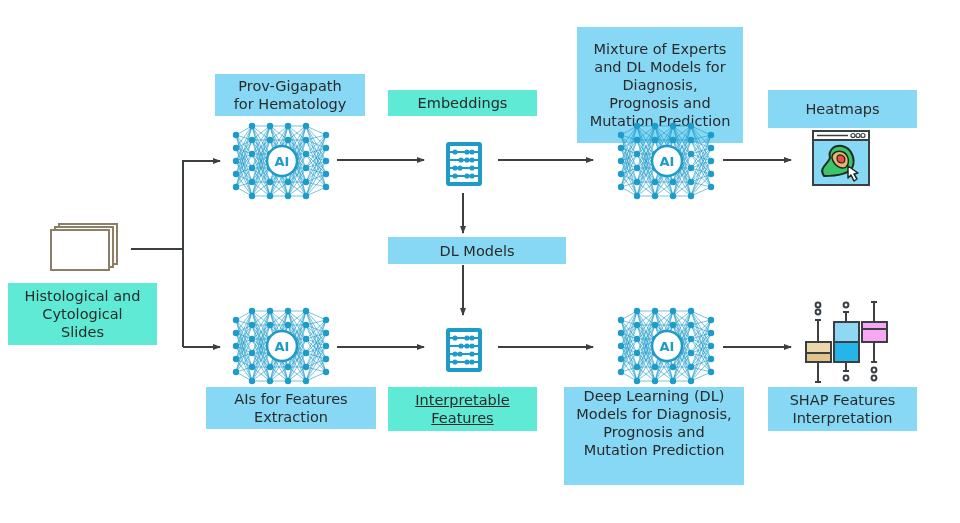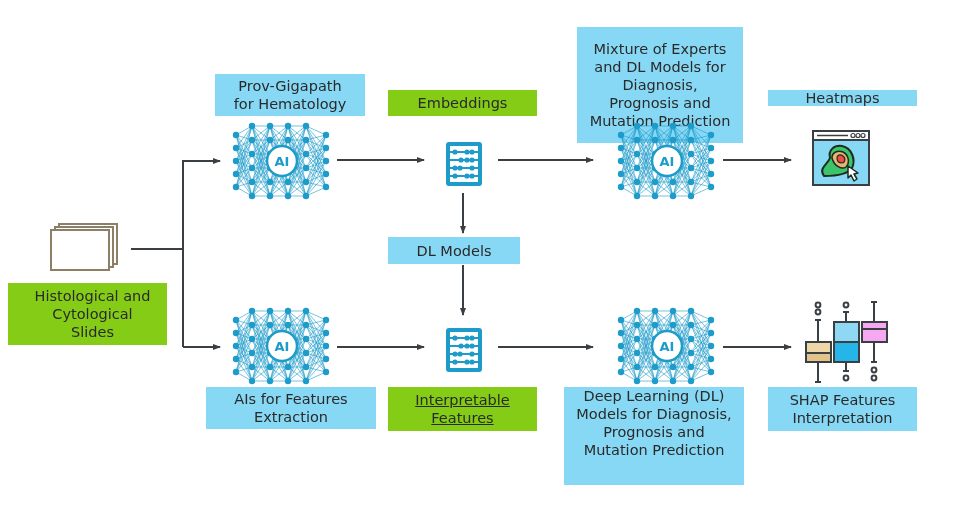--- a/index.html
+++ b/index.html
@@ -1,21 +1,21 @@
 <!DOCTYPE html>
 <html><head>
 <meta charset="utf-8">
 <style>
   html, body { margin: 0; padding: 0; background: #ffffff; }
   body { width: 960px; height: 523px; position: relative; overflow: hidden;
          font-family: "DejaVu Sans", sans-serif; color: #2a2a2a; }
   .lbl { position: absolute; display: flex; align-items: center; justify-content: center;
          text-align: center; font-size: 14.5px; line-height: 18px; white-space: pre-line; }
   .blue { background: #87d8f5; }
-  .pink { background: #84cc16; }
+  .pink { background: #5eead4; }
   svg.canvas { position: absolute; left: 0; top: 0; }
   .icon { position: absolute; }
 </style>
 </head>
 <body>
 
 <svg class="canvas" width="960" height="523">
   <defs>
     <marker id="ah" markerWidth="8" markerHeight="8" refX="7" refY="4" orient="auto" markerUnits="userSpaceOnUse">
       <path d="M0,1 L8,4 L0,7 Z" fill="#3a3f44"></path>
@@ -36,45 +36,45 @@
     <line x1="723" y1="347" x2="791" y2="347" marker-end="url(#ah)"></line>
   </g>
 </svg>
 
 <svg class="icon" style="left:50px;top:222px" width="70" height="50">
   <rect x="9" y="2" width="58" height="40" fill="#fff" stroke="#8c7f66" stroke-width="2"></rect>
   <rect x="5" y="5" width="58" height="40" fill="#fff" stroke="#8c7f66" stroke-width="2"></rect>
   <rect x="1" y="8" width="58" height="40" fill="#fff" stroke="#8c7f66" stroke-width="2"></rect>
 </svg>
 
-<div class="lbl pink" style="left:8px;top:283px;width:149px;height:62px;padding-left:10px;">Histological and
+<div class="lbl pink" style="left:8px;top:283px;width:149px;height:62px;">Histological and
 Cytological
 Slides</div>
 
 <div class="lbl blue" style="left:206px;top:74px;width:150px;height:42px;margin-left:9px;">Prov-Gigapath
 for Hematology</div>
 <div class="lbl blue" style="left:206px;top:387px;width:170px;height:42px;">AIs for Features
 Extraction</div>
 
 <div class="lbl pink" style="left:388px;top:90px;width:149px;height:26px;">Embeddings</div>
-<div class="lbl blue" style="left:388px;top:237px;width:132px;height:27px;">DL Models</div>
+<div class="lbl blue" style="left:388px;top:237px;width:178px;height:27px;">DL Models</div>
 <div class="lbl pink" style="left:388px;top:387px;width:149px;height:44px;text-decoration:underline;">Interpretable
 Features</div>
 
 <div class="lbl blue" style="left:577px;top:20px;width:166px;height:116px;margin-top:7px;">Mixture of Experts
 and DL Models for
 Diagnosis,
 Prognosis and
 Mutation Prediction</div>
 <div class="lbl blue" style="left:564px;top:387px;width:180px;height:98px;align-items:flex-start;box-sizing:border-box;">Deep Learning (DL)
 Models for Diagnosis,
 Prognosis and
 Mutation Prediction</div>
 
-<div class="lbl blue" style="left:768px;top:90px;width:149px;height:16px;">Heatmaps</div>
+<div class="lbl blue" style="left:768px;top:90px;width:149px;height:38px;">Heatmaps</div>
 <div class="lbl blue" style="left:768px;top:387px;width:149px;height:44px;">SHAP Features
 Interpretation</div>
 
 <svg class="icon nn" style="left:228px;top:122px" width="108" height="78">
     <line x1="8" y1="13" x2="24" y2="4" stroke="#1d9bc9" stroke-width="0.8" opacity="0.75"></line>
     <line x1="8" y1="13" x2="24" y2="18" stroke="#1d9bc9" stroke-width="0.8" opacity="0.75"></line>
     <line x1="8" y1="13" x2="24" y2="32" stroke="#1d9bc9" stroke-width="0.8" opacity="0.75"></line>
     <line x1="8" y1="13" x2="24" y2="46" stroke="#1d9bc9" stroke-width="0.8" opacity="0.75"></line>
     <line x1="8" y1="13" x2="24" y2="60" stroke="#1d9bc9" stroke-width="0.8" opacity="0.75"></line>
     <line x1="8" y1="13" x2="24" y2="74" stroke="#1d9bc9" stroke-width="0.8" opacity="0.75"></line>

